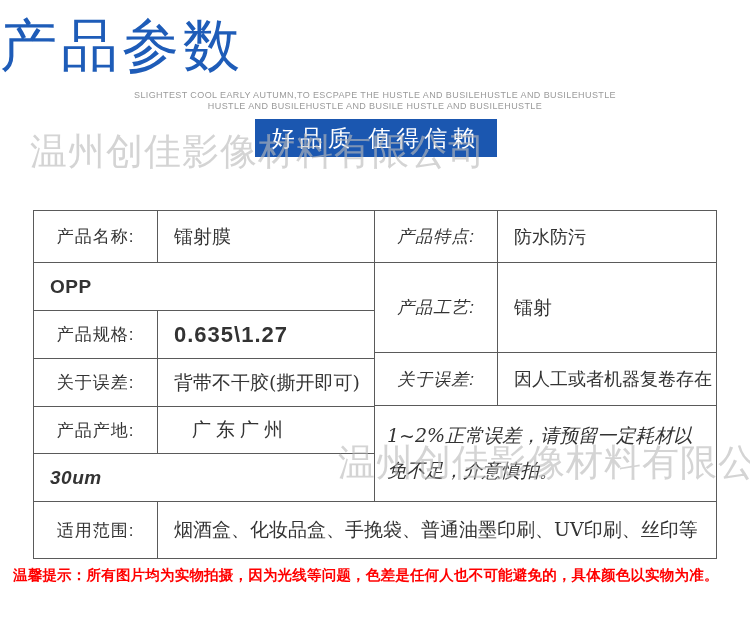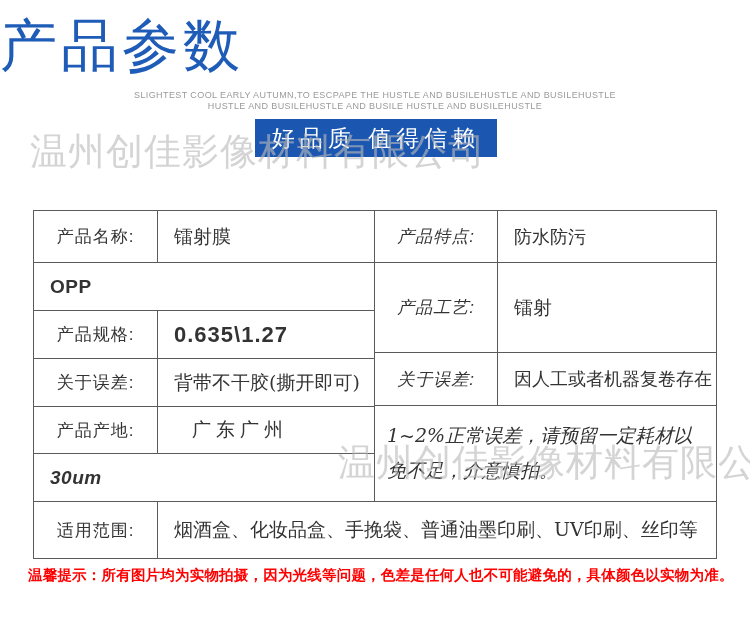--- a/index.html
+++ b/index.html
@@ -51,21 +51,21 @@
   
   .v-kai{font-family:"DejaVu Serif", serif;font-size:19px;}
   .v-sans{font-size:18px;}
   .v-bold{font-size:19px;font-weight:bold;letter-spacing:0.5px;}
   .v-num{font-size:22px;font-weight:bold;letter-spacing:1px;}
   .v-spaced{letter-spacing:5px;padding-left:34px;}
   .notecell{display:block;padding:12px 10px 0 12px;
     font-family:"DejaVu Serif", serif;font-size:19px;line-height:1.85;}
 
   
-  .footer-note{left:28px;top:566px;width:710px;
+  .footer-note{left:13px;top:566px;width:710px;
     font-size:14.5px;font-weight:bold;letter-spacing:0.2px;white-space:nowrap;}
 </style>
 </head>
 <body>
 
 <div class="abs page-title" style="color:#1e5cb8;">产品参数</div>
 <div class="abs subtitle sub1">SLIGHTEST COOL EARLY AUTUMN,TO ESCPAPE THE HUSTLE AND BUSILEHUSTLE AND BUSILEHUSTLE</div>
 <div class="abs subtitle sub2">HUSTLE AND BUSILEHUSTLE AND BUSILE HUSTLE AND BUSILEHUSTLE</div>
 
 <div class="abs banner" style="background:#1b57b0;">好品质 值得信赖</div>

